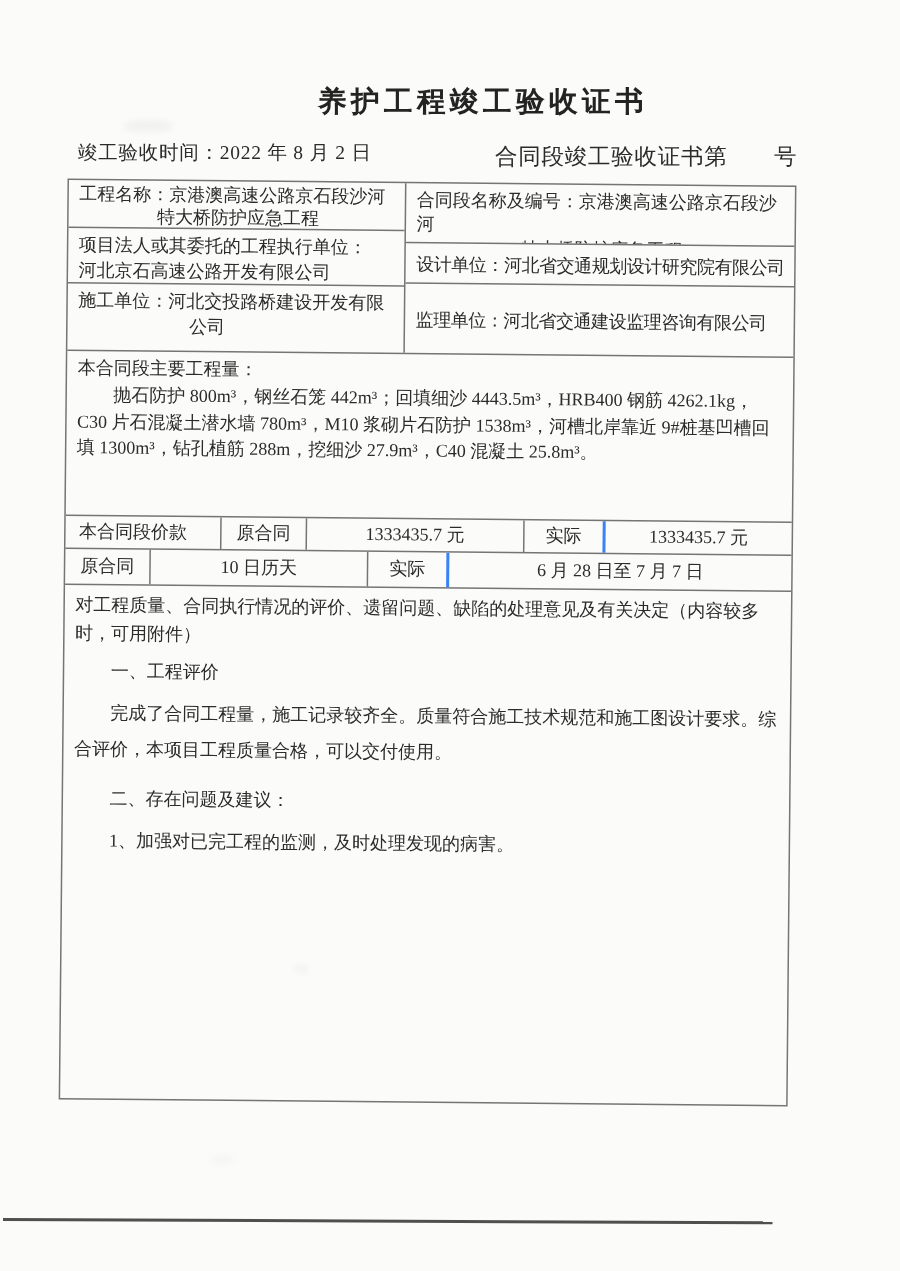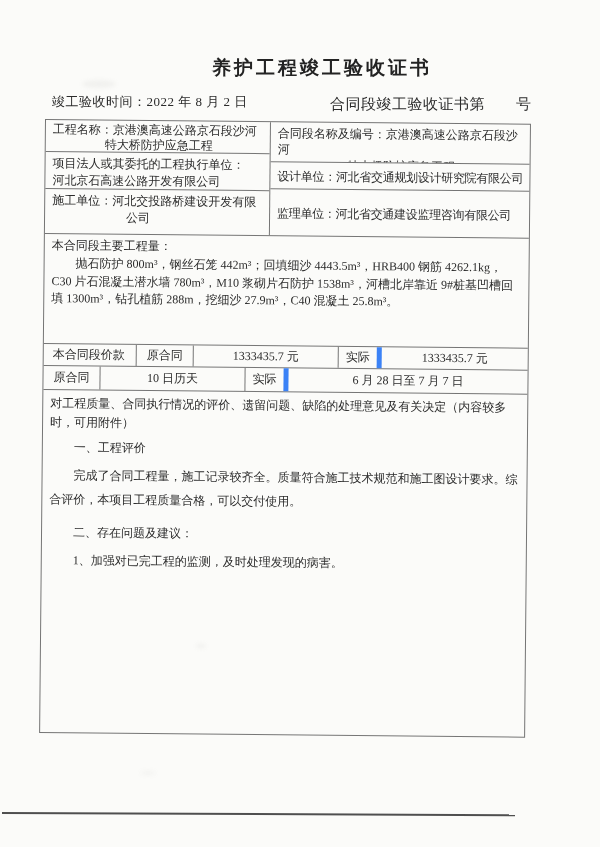--- a/index.html
+++ b/index.html
@@ -44,24 +44,24 @@
   .constr-l2{text-align:center;padding-right:40px;}
 
   .qty-cell{height:110px;border-bottom:1px solid #757575;padding:3px 7px 0 7px;}
   .qty-title{line-height:17px;}
   .qty-body{margin:1px 0 0 0;text-indent:2em;line-height:17.5px;}
 
   .grid-row{display:flex;border-bottom:1px solid #757575;align-items:center;}
   .row-price{height:22px;}
   .row-period{height:24px;}
   .gc{height:100%;display:flex;align-items:center;}
-  .gc-label{width:93px;border-right:1px solid #757575;padding-left:9px;}
+  .gc-label{width:104px;border-right:1px solid #757575;padding-left:9px;}
   .gc-orig{width:57px;border-right:1px solid #757575;justify-content:center;text-align:center;}
   .gc-val1{width:145px;border-right:1px solid #757575;justify-content:center;}
-  .gc-actual{width:43px;border-right:5px solid #3b82f6;justify-content:center;}
+  .gc-actual{width:54px;border-right:2px solid #3b82f6;justify-content:center;}
   .gc-val2{flex:1;justify-content:center;}
 
   .eval-cell{padding:4px 8px 0 7px;}
   .eval-heading{line-height:19px;}
   .eval-p{margin:0;text-indent:2em;}
   .s1-title{margin-top:6px;line-height:18px;}
   .s1-body{margin-top:7px;line-height:24px;}
   .s2-title{margin-top:12px;line-height:18px;}
   .s2-item{margin-top:10px;line-height:18px;}
 

